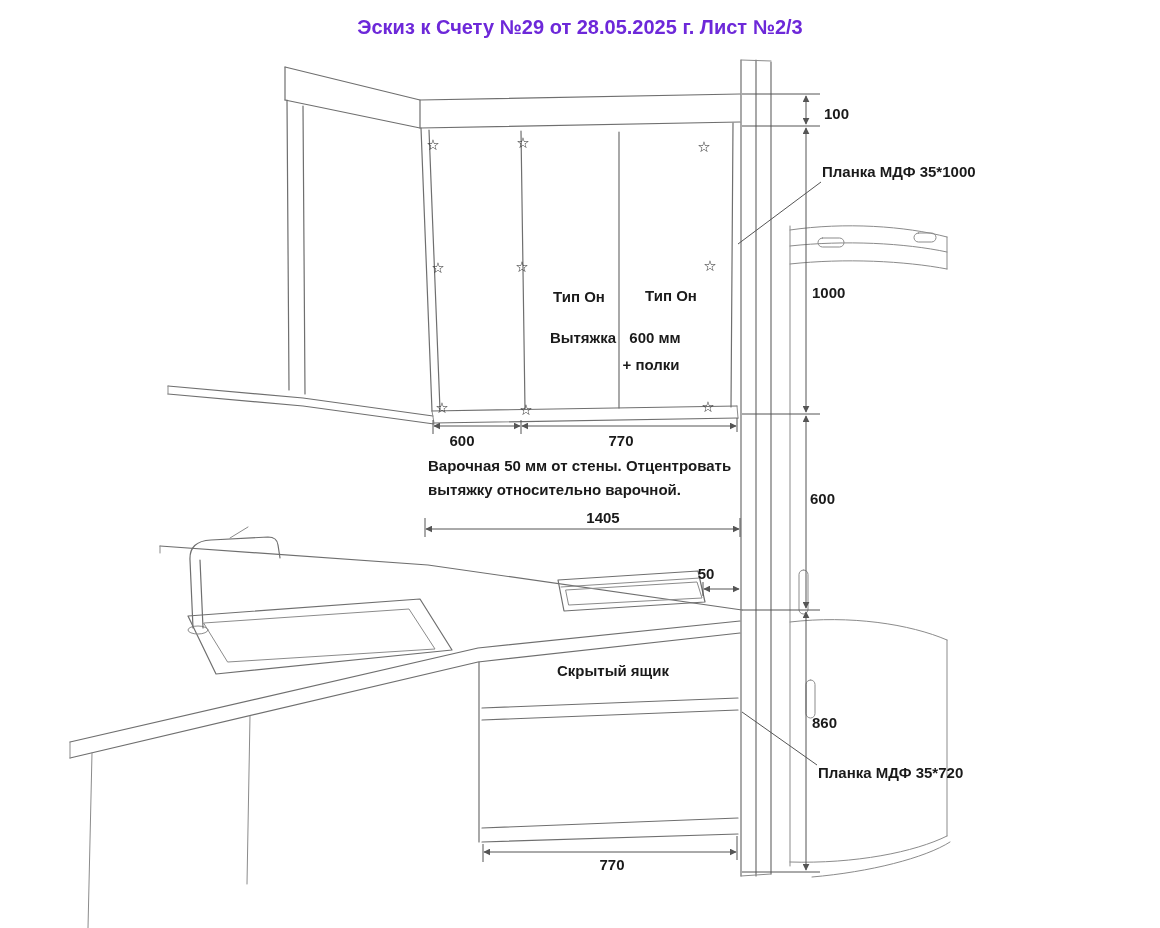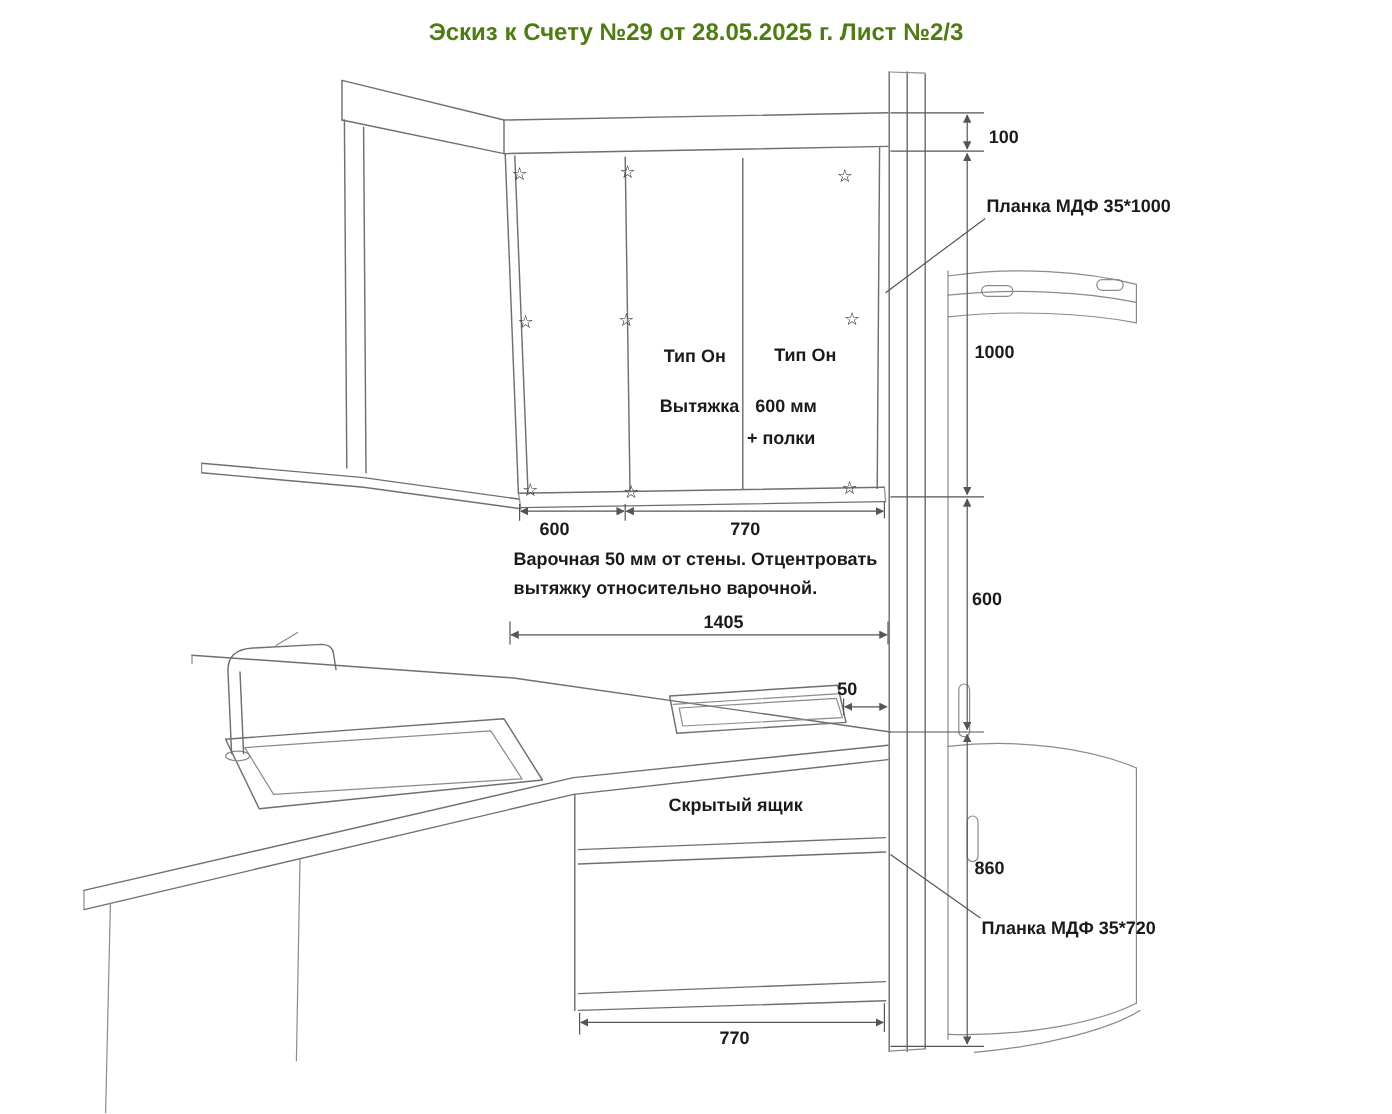--- a/index.html
+++ b/index.html
@@ -1,19 +1,19 @@
 <!DOCTYPE html>
 <html><head>
 <meta charset="utf-8">
 <style>
   html,body{margin:0;padding:0;background:#ffffff;}
   .page{position:relative;width:1160px;height:928px;background:#ffffff;overflow:hidden;
         font-family:"Liberation Sans",sans-serif;}
   .title{position:absolute;top:16px;left:0;width:100%;text-align:center;
-         font-size:20px;font-weight:bold;color:#4d7c0f;}
+         font-size:20px;font-weight:bold;color:#6d28d9;}
   svg.draw{position:absolute;left:0;top:0;width:1160px;height:928px;}
   .ln{stroke:#6f6f6f;stroke-width:1.2;fill:none;stroke-linecap:round;stroke-linejoin:round;}
   .ln2{stroke:#8b8b8b;stroke-width:1;fill:none;stroke-linecap:round;stroke-linejoin:round;}
   .dim{stroke:#555;stroke-width:1;fill:none;}
   text{font-family:"Liberation Sans","DejaVu Sans",sans-serif;font-weight:bold;
        fill:#1a1a1a;font-size:15px;}
   text.star{font-weight:normal;font-size:15px;fill:#222;}
   .mid{text-anchor:middle;}
 </style>
 </head>

